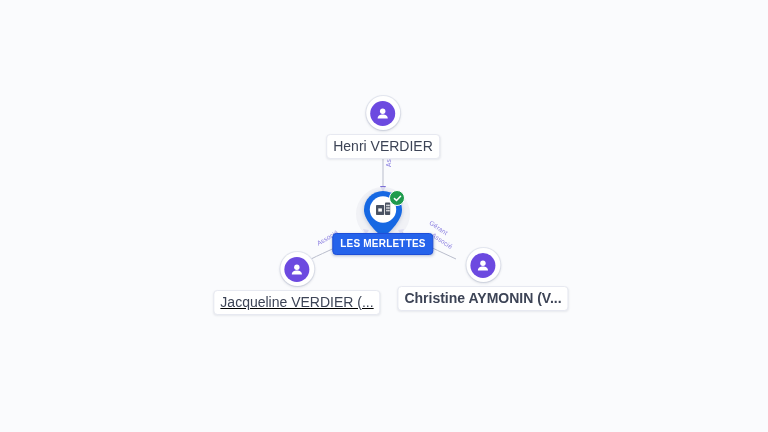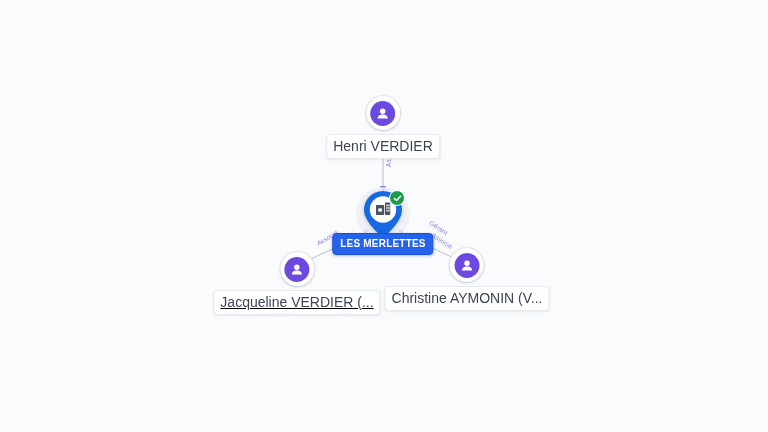--- a/index.html
+++ b/index.html
@@ -218,21 +218,21 @@
       <div class="disc">
         <svg width="15" height="15" viewBox="0 0 16 16">
           <circle cx="8" cy="5.5" r="2.9" fill="#ffffff"></circle>
           <path d="M2.6 13.4 C2.6 10.3 5.0 9.0 8 9.0 C11 9.0 13.4 10.3 13.4 13.4 Z" fill="#ffffff"></path>
         </svg>
       </div>
     </div>
     <div class="node-label">Jacqueline VERDIER (...</div>
   </div>
 
-  <div class="node" style="left:467px; top:248px;">
+  <div class="node" style="left:483px; top:248px;font-weight:bold;">
     <div class="person-avatar">
       <div class="disc">
         <svg width="15" height="15" viewBox="0 0 16 16">
           <circle cx="8" cy="5.5" r="2.9" fill="#ffffff"></circle>
           <path d="M2.6 13.4 C2.6 10.3 5.0 9.0 8 9.0 C11 9.0 13.4 10.3 13.4 13.4 Z" fill="#ffffff"></path>
         </svg>
       </div>
     </div>
     <div class="node-label">Christine AYMONIN (V...</div>
   </div>

